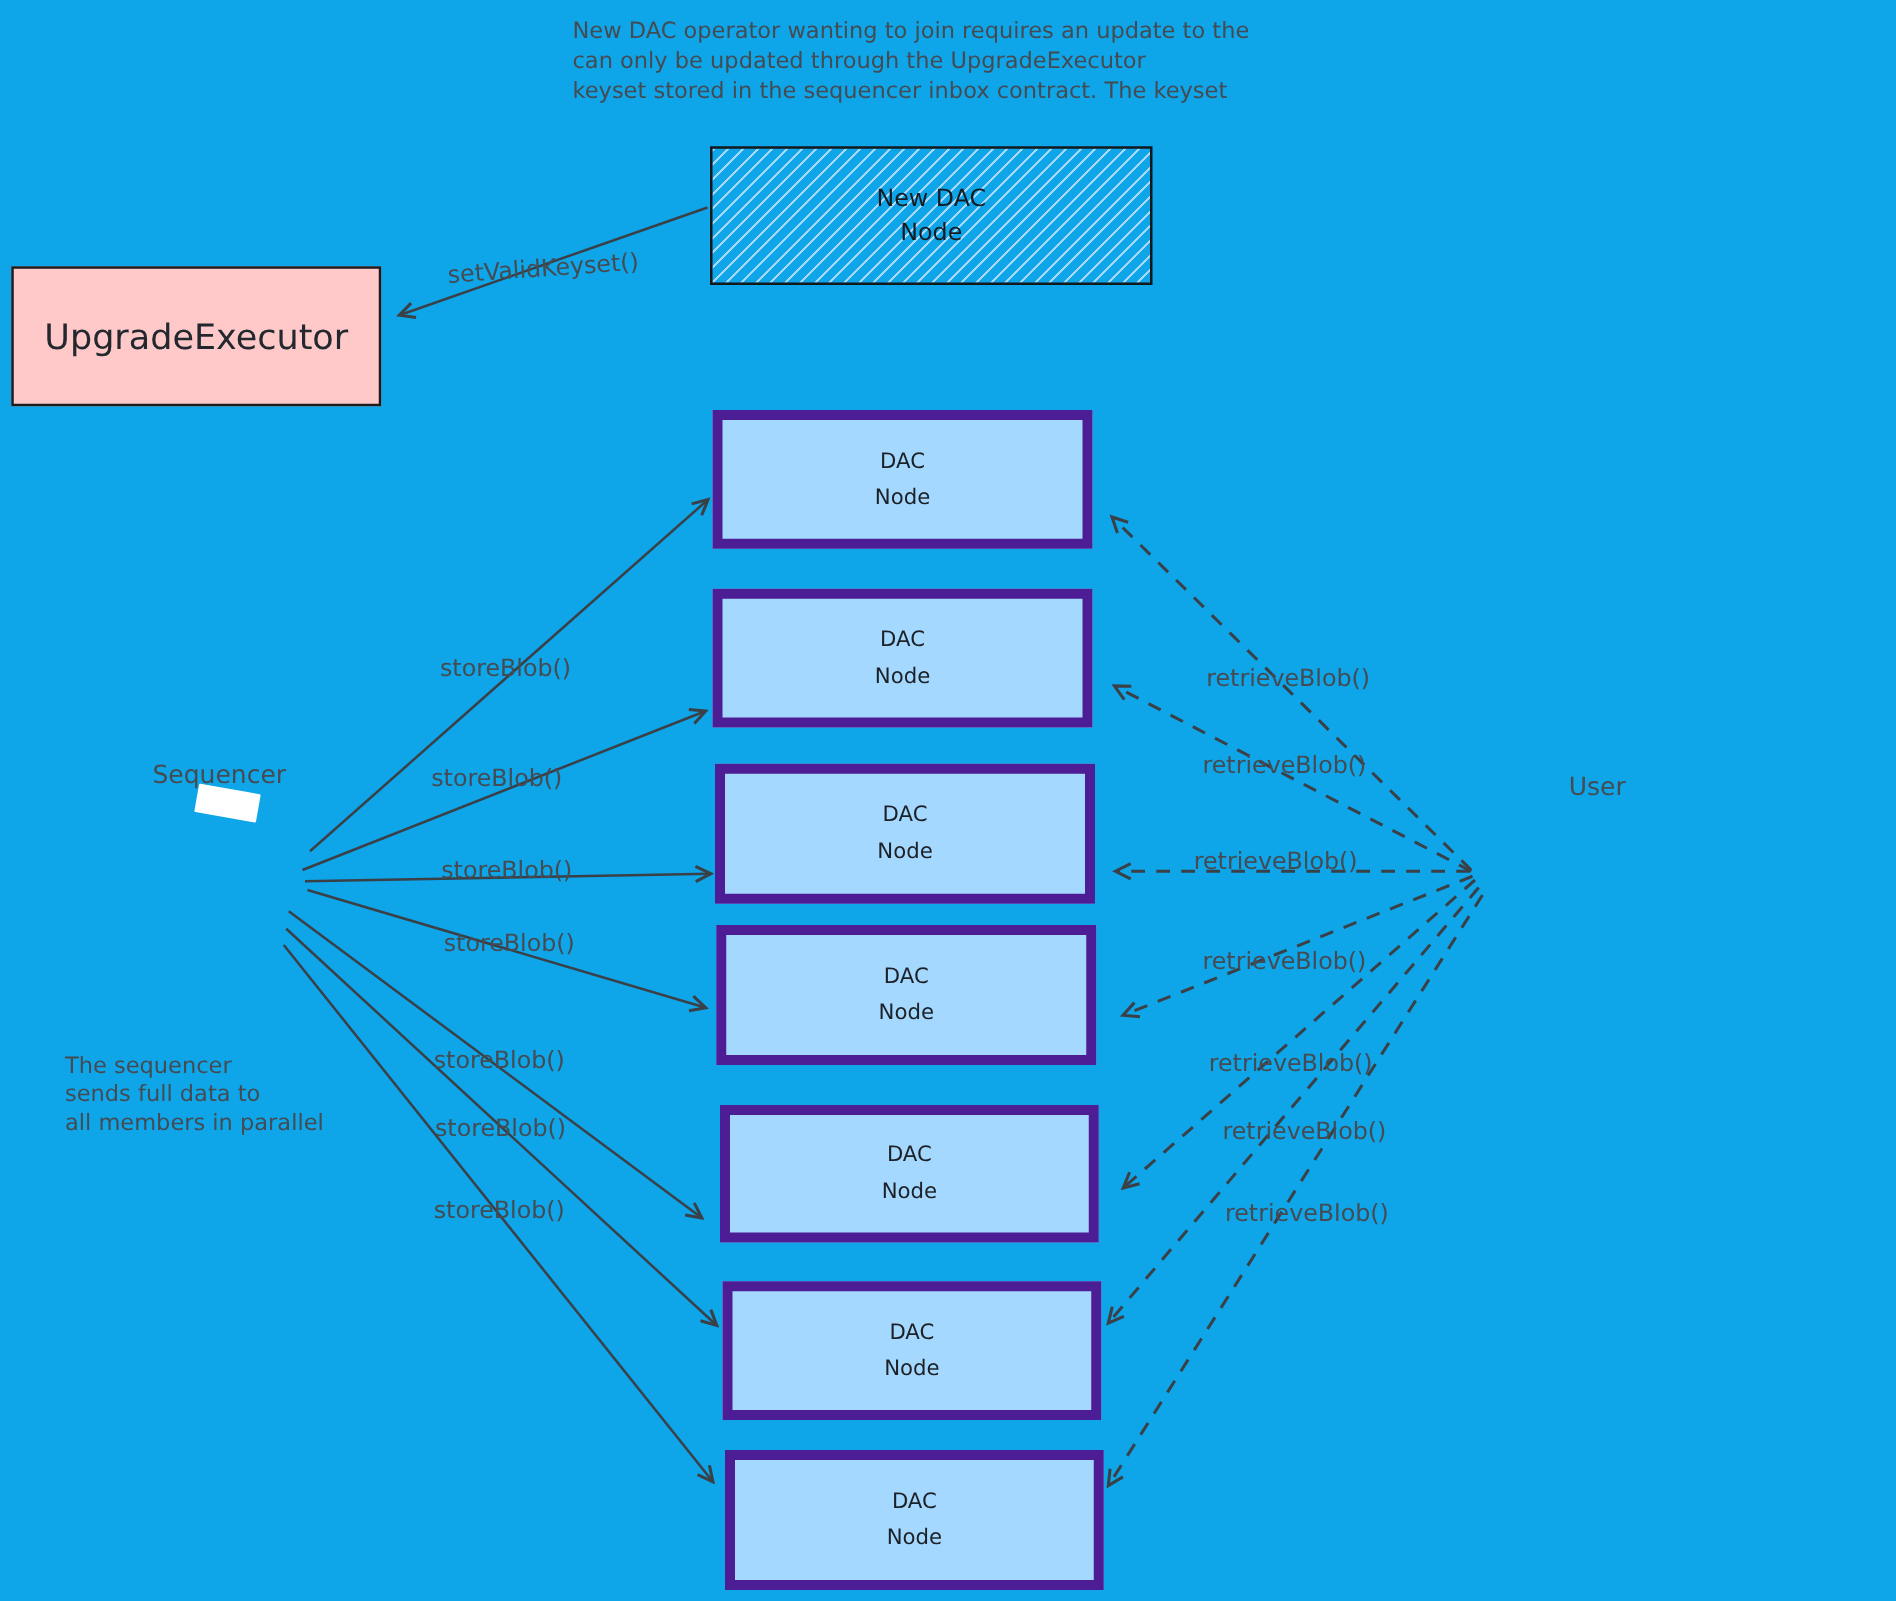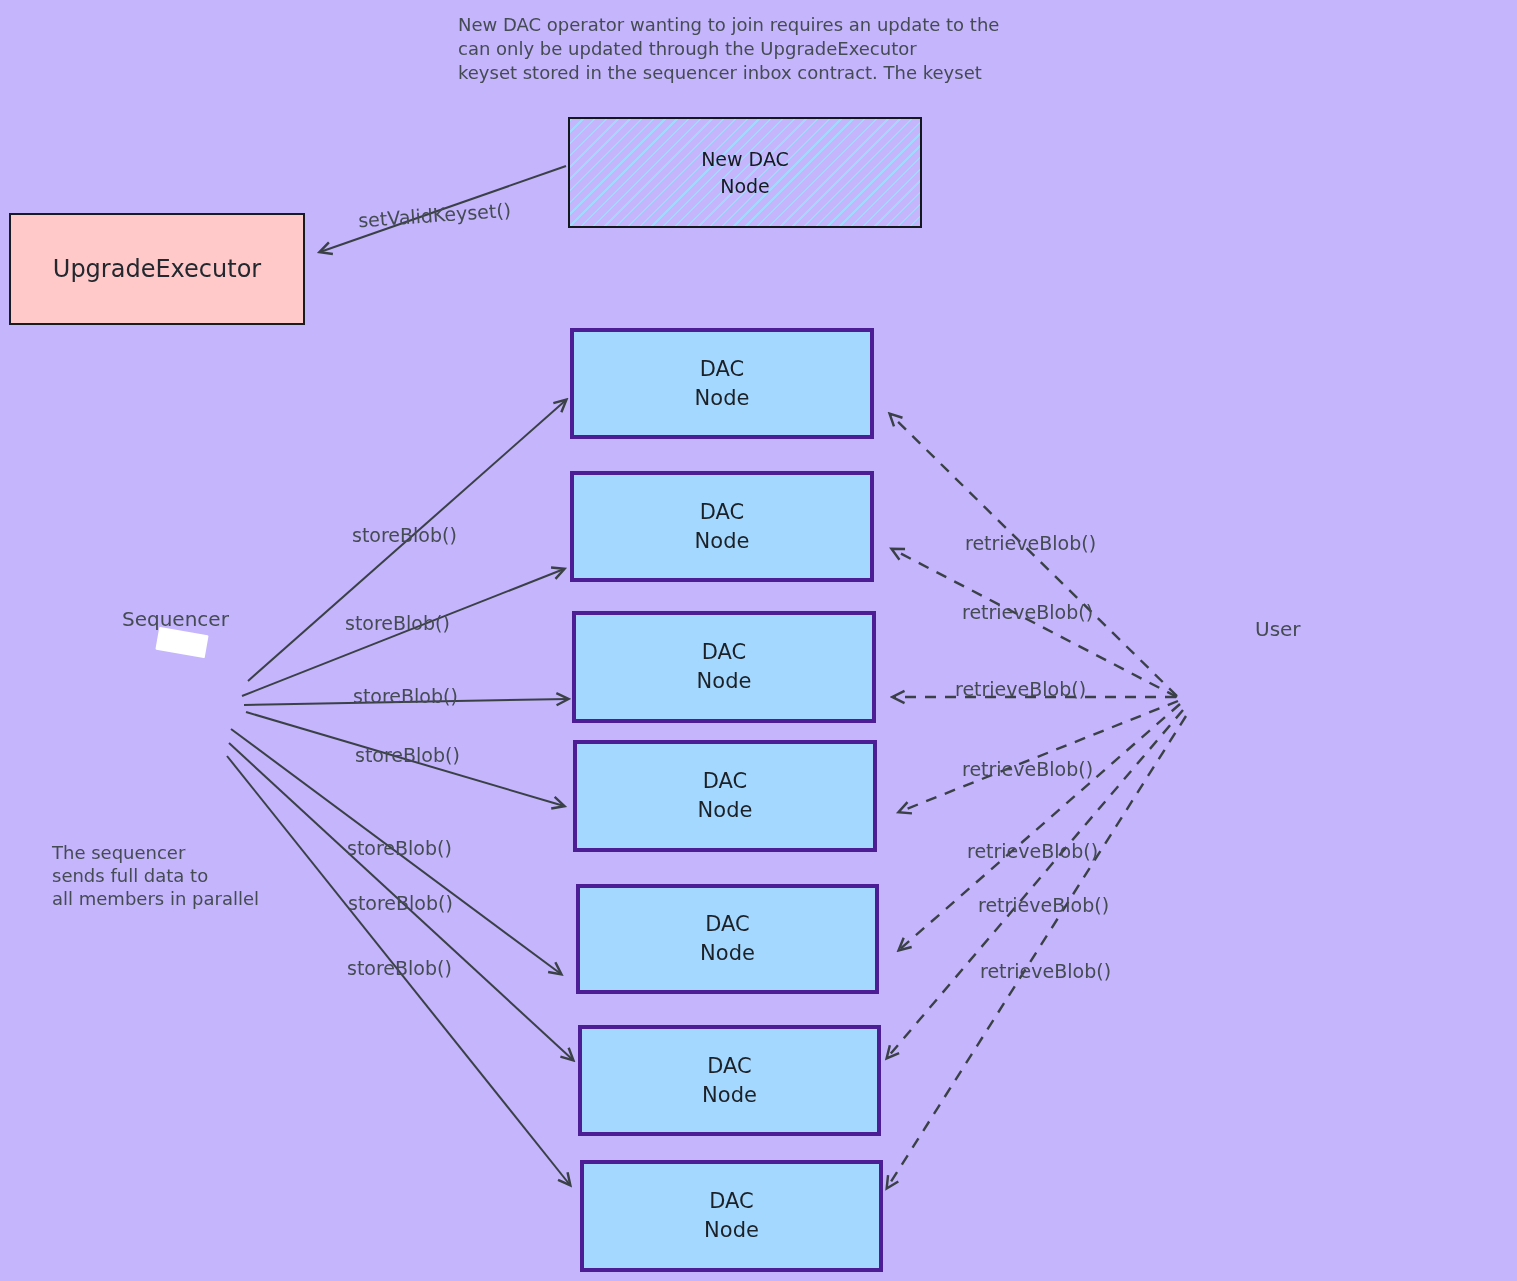--- a/index.html
+++ b/index.html
@@ -1,40 +1,40 @@
 <!DOCTYPE html>
 <html><head>
 <meta charset="utf-8">
 <style>
   html,body { margin:0; padding:0; background:#000; }
   .canvas {
     position:relative; width:1517px; height:1281px;
-    background:#c4b5fd; overflow:hidden;
+    background:#0ea5e9; overflow:hidden;
     font-family:"DejaVu Sans", sans-serif;
   }
   .abs { position:absolute; }
   svg.edges { position:absolute; left:0; top:0; width:1517px; height:1281px; }
   svg.edges path { fill:none; stroke:#3a4046; stroke-width:2; }
   svg.edges path.dashed { stroke-dasharray:11 9; stroke-width:2.4; }
 
   .note { color:#454b52; font-size:18px; line-height:24px; white-space:nowrap; }
   .edge-label { color:#454b52; font-size:19px; white-space:nowrap; }
   .actor-label { color:#454b52; font-size:20px; white-space:nowrap;margin-top:32px; }
 
   .box {
     box-sizing:border-box; display:flex; flex-direction:column;
     align-items:center; justify-content:center; text-align:center;
   }
   .dac-box {
-    background:#a5d8ff; border:4px solid #4c1d95;
-    color:#1c2127; font-size:21px; line-height:29px;
+    background:#a5d8ff; border:8px solid #4c1d95;
+    color:#1c2127; font-size:17px; line-height:29px;
   }
   .pink-box {
     background:#ffc9c9; border:2px solid #181c21;
-    color:#22282e; font-size:24px;
+    color:#22282e; font-size:28px;
   }
   .hatch-box {
     border:2px solid #14181d;
     background:repeating-linear-gradient(135deg,
       #a5d8ff 0px, #a5d8ff 1.7px, transparent 1.7px, transparent 8.3px);
     color:#161b21; font-size:19px; line-height:27px;
   }
   .white-chip {
     background:#ffffff; width:50px; height:23px;
     transform:rotate(10deg); border-radius:1px;

